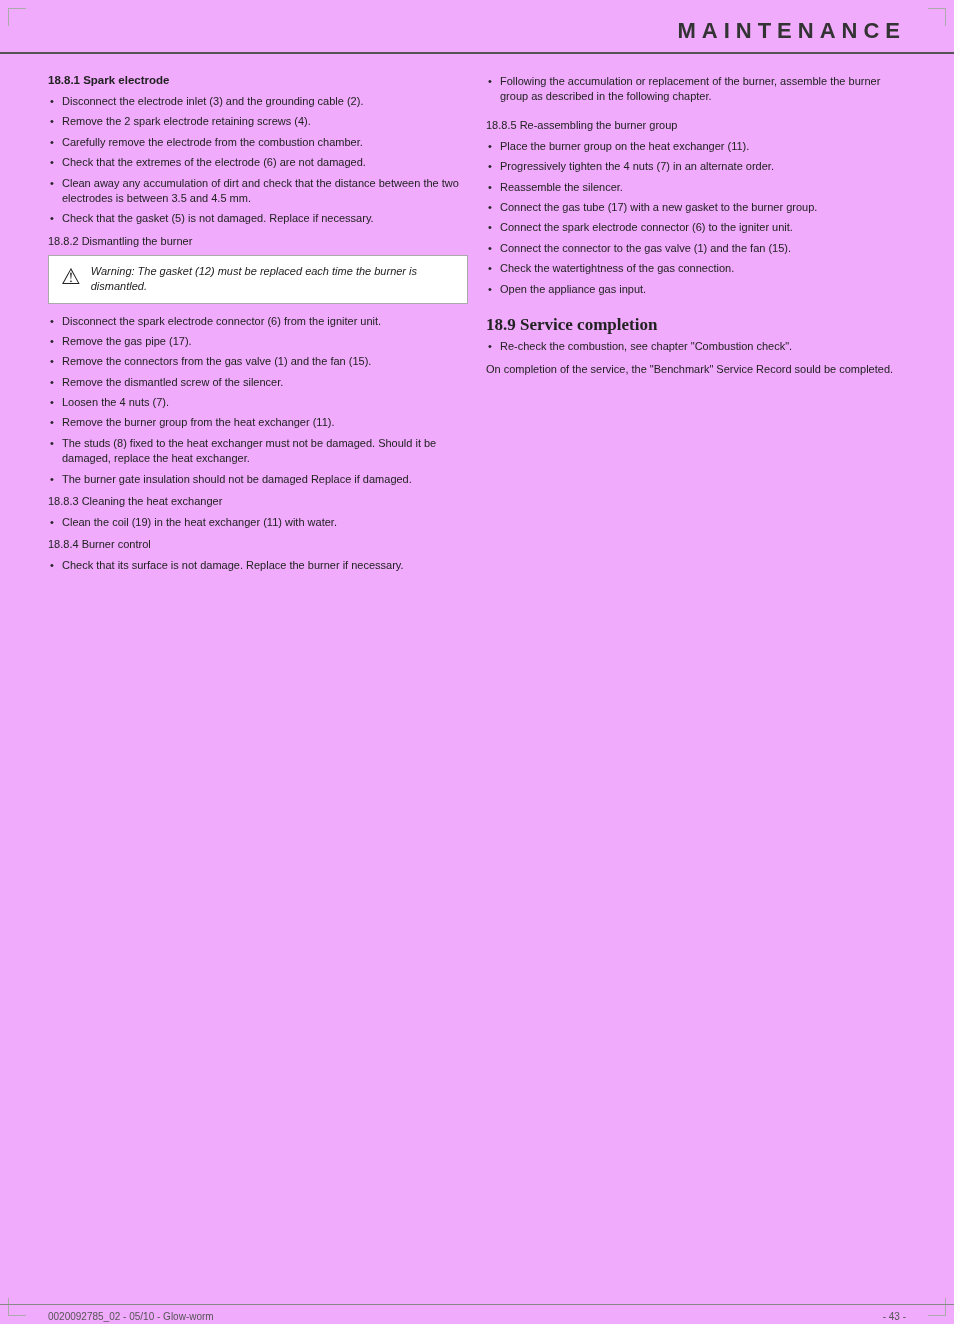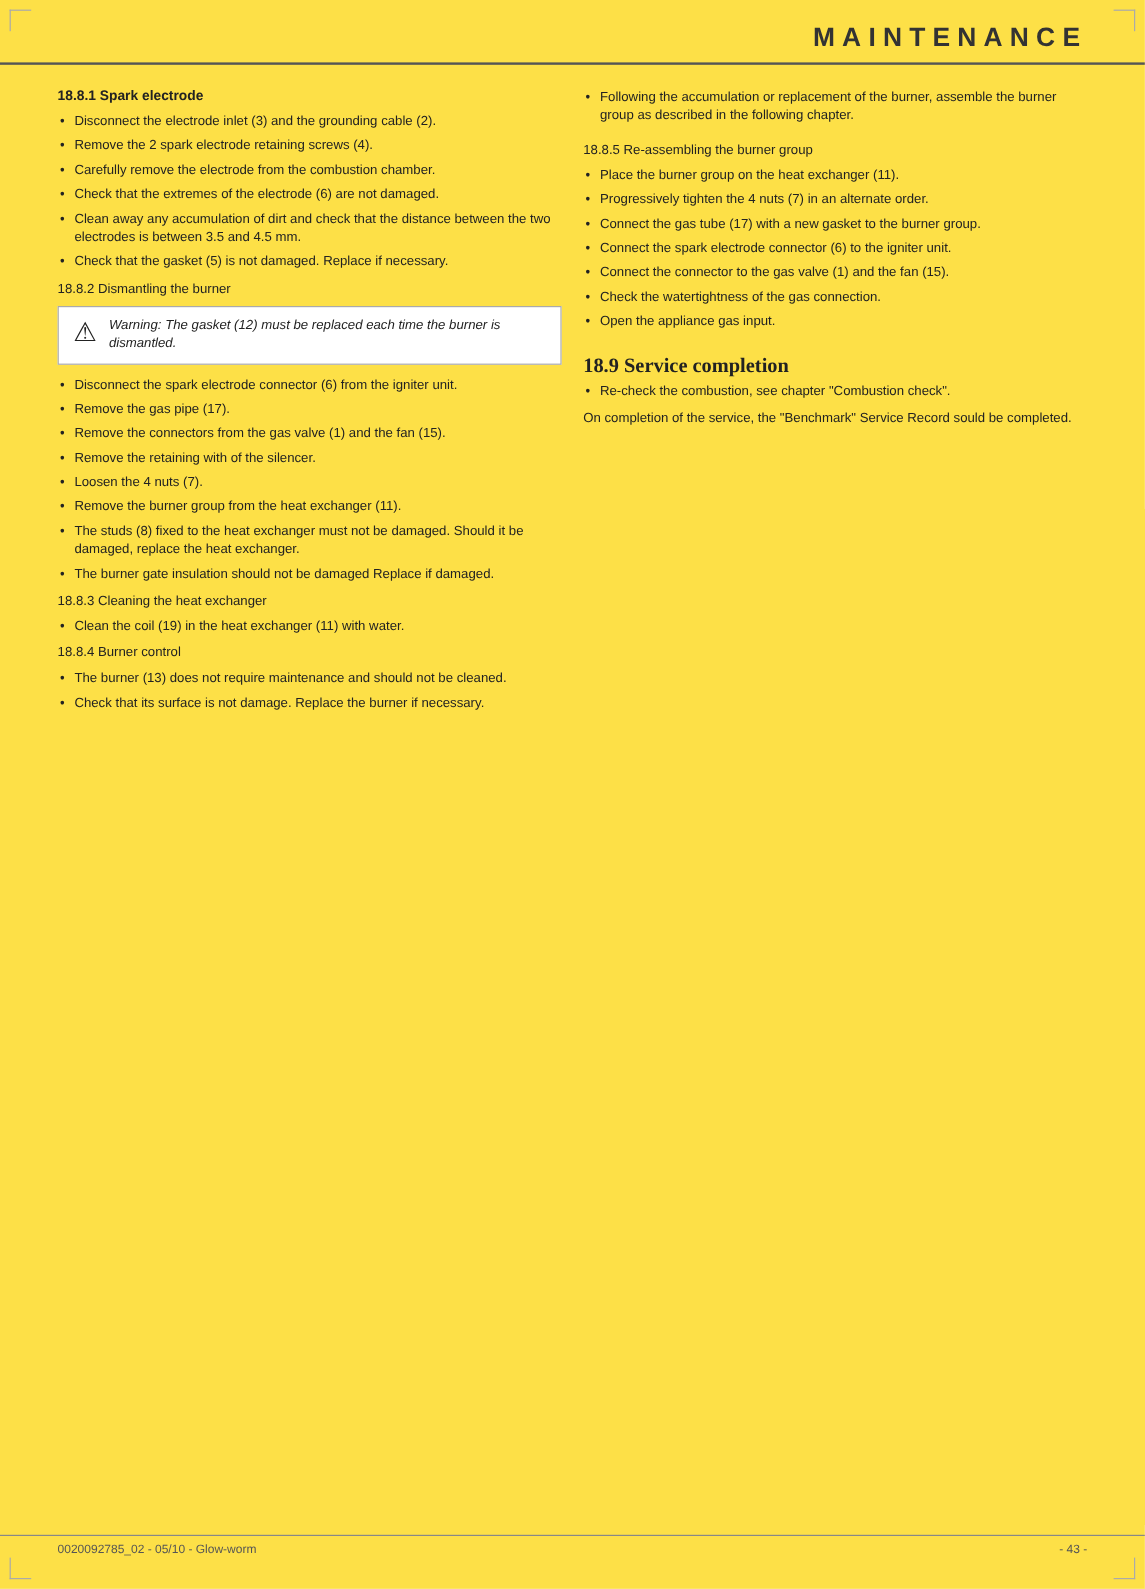--- a/index.html
+++ b/index.html
@@ -10,21 +10,21 @@
       color: #222;
       width: 954px;
       min-height: 1324px;
       position: relative;
     }
     .page {
       width: 954px;
       min-height: 1324px;
       padding: 0;
       position: relative;
-      background: #fde047;
+      background: #f0abfc;
     }
     
     .corner-mark {
       position: absolute;
       width: 18px;
       height: 18px;
       border-color: #aaa;
       border-style: solid;
     }
     .corner-tl { top: 8px; left: 8px; border-width: 1px 0 0 1px; }
@@ -120,21 +120,21 @@
     .section-18-9-title {
       font-size: 17px;
       font-weight: bold;
       margin-top: 18px;
       margin-bottom: 4px;
       font-family: Liberation Serif, serif;
     }
 
     .footer {
       position: absolute;
-      bottom: 27px;
+      bottom: 2px;
       left: 0;
       right: 0;
       display: flex;
       justify-content: space-between;
       padding: 0 48px;
       border-top: 1px solid #888;
       padding-top: 6px;
       font-size: 10px;
       color: #555;
     }
@@ -169,50 +169,50 @@
 
       <div class="subsection-title">18.8.2    Dismantling the burner</div>
       <div class="warning-box">
         <div class="warning-icon">⚠</div>
         <div class="warning-text">Warning: The gasket (12) must be replaced each time the burner is dismantled.</div>
       </div>
       <ul class="bullet-list">
         <li>Disconnect the spark electrode connector (6) from the igniter unit.</li>
         <li>Remove the gas pipe (17).</li>
         <li>Remove the connectors from the gas valve (1) and the fan (15).</li>
-        <li>Remove the retaining with of the silencer.</li>
+        <li>Remove the dismantled screw of the silencer.</li>
         <li>Loosen the 4 nuts (7).</li>
         <li>Remove the burner group from the heat exchanger (11).</li>
         <li>The studs (8) fixed to the heat exchanger must not be damaged. Should it be damaged, replace the heat exchanger.</li>
         <li>The burner gate insulation should not be damaged Replace if damaged.</li>
       </ul>
 
       <div class="subsection-title">18.8.3    Cleaning the heat exchanger</div>
       <ul class="bullet-list">
         <li>Clean the coil (19) in the heat exchanger (11) with water.</li>
       </ul>
 
       <div class="subsection-title">18.8.4    Burner control</div>
       <ul class="bullet-list">
-        <li>The burner (13) does not require maintenance and should not be cleaned.</li>
         <li>Check that its surface is not damage. Replace the burner if necessary.</li>
       </ul>
 
     </div>
 
     <div class="col-right">
 
       <ul class="bullet-list" style="margin-bottom:14px;">
         <li>Following the accumulation or replacement of the burner, assemble the burner group as described in the following chapter.</li>
       </ul>
 
       <div class="subsection-title">18.8.5    Re-assembling the burner group</div>
       <ul class="bullet-list">
         <li>Place the burner group on the heat exchanger (11).</li>
         <li>Progressively tighten the 4 nuts (7) in an alternate order.</li>
+        <li>Reassemble the silencer.</li>
         <li>Connect the gas tube (17) with a new gasket to the burner group.</li>
         <li>Connect the spark electrode connector (6) to the igniter unit.</li>
         <li>Connect the connector to the gas valve (1) and the fan (15).</li>
         <li>Check the watertightness of the gas connection.</li>
         <li>Open the appliance gas input.</li>
       </ul>
 
       <div class="section-18-9-title">18.9    Service completion</div>
       <ul class="bullet-list">
         <li>Re-check the combustion, see chapter "Combustion check".</li>

